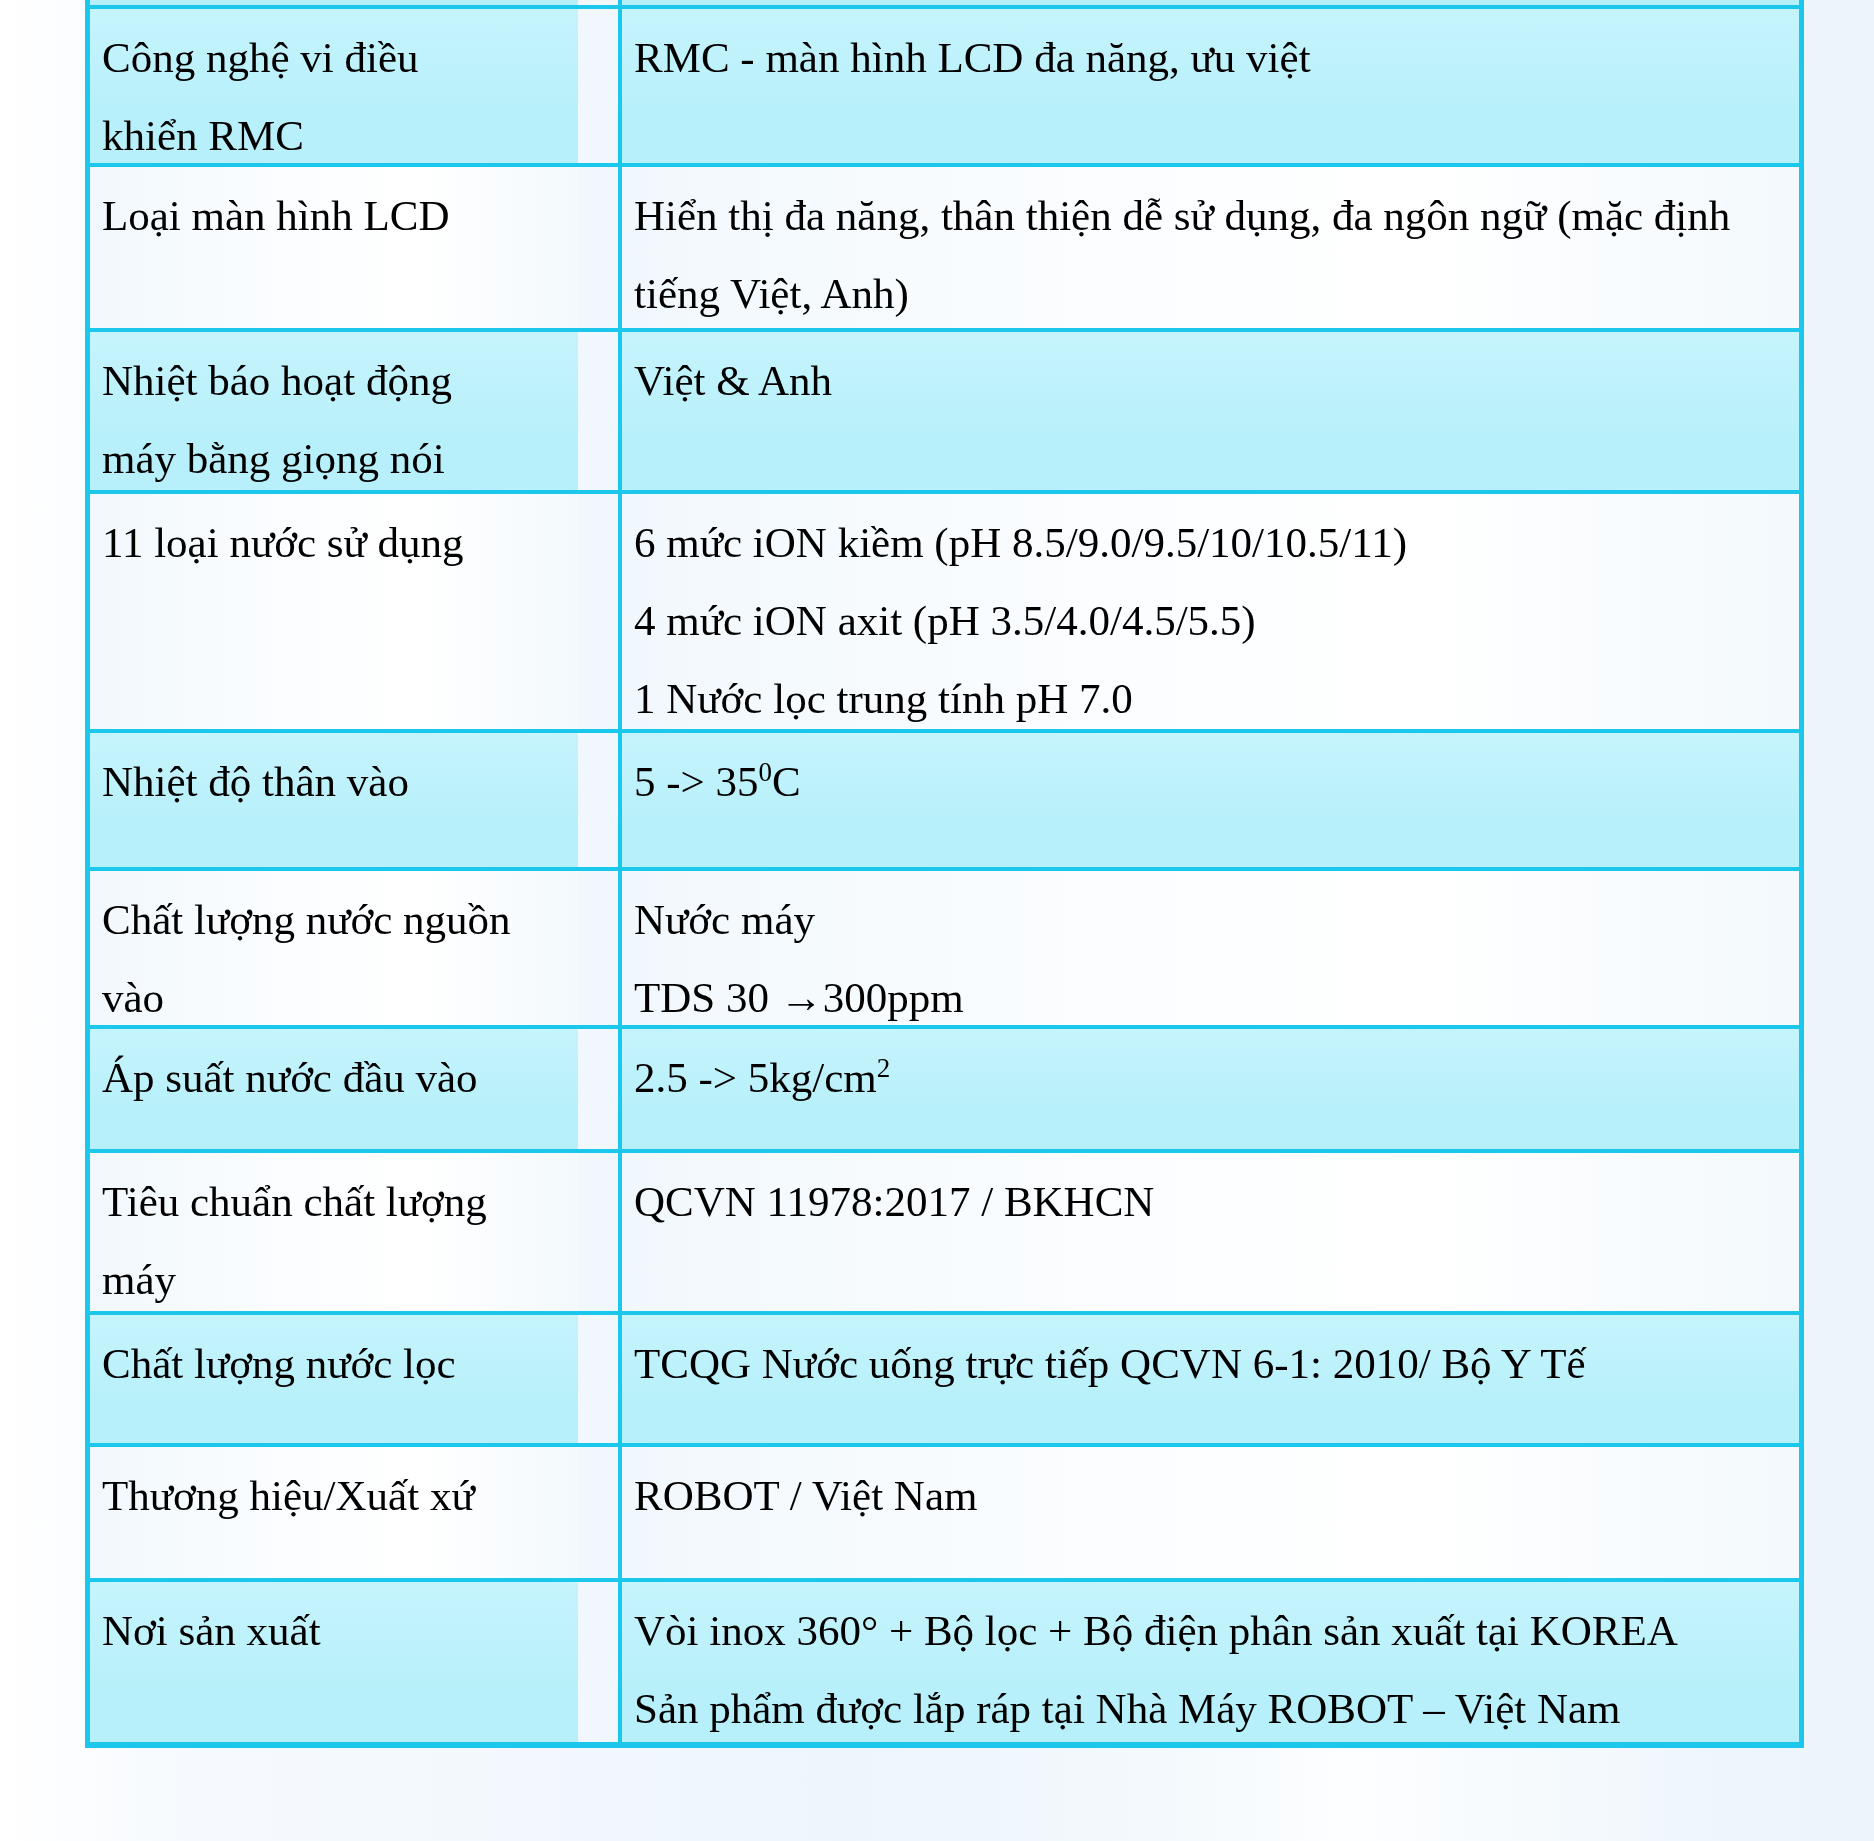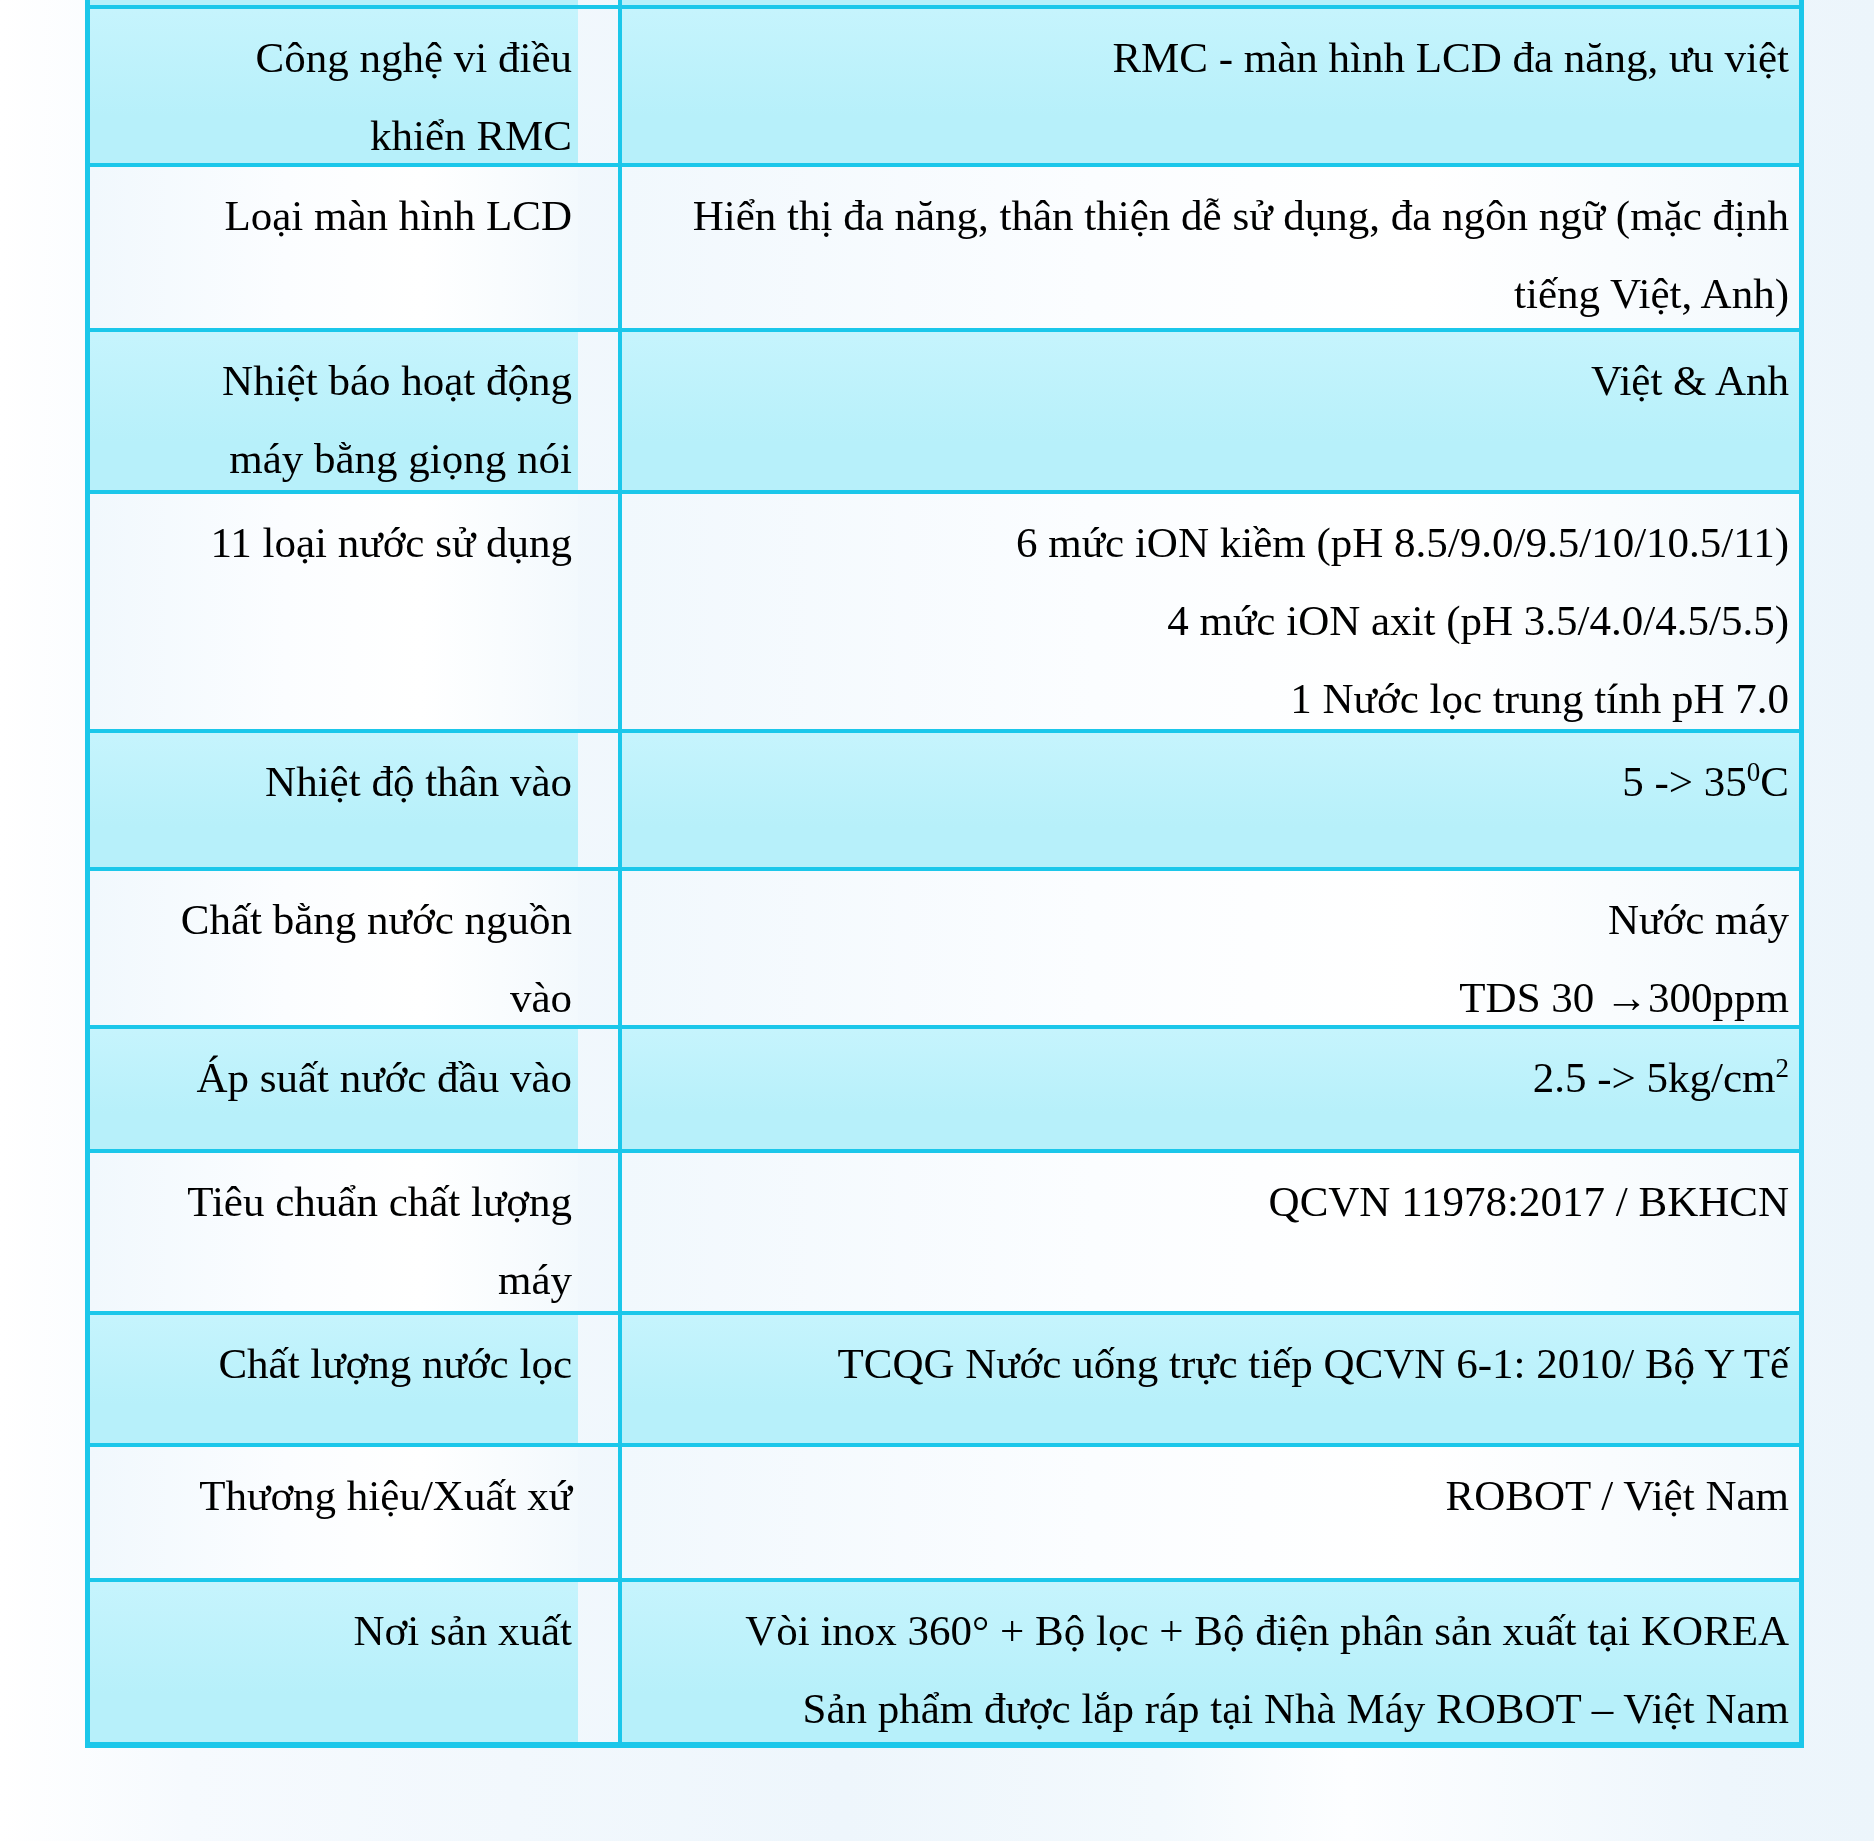--- a/index.html
+++ b/index.html
@@ -12,21 +12,21 @@
     width:1874px;height:1841px;position:relative;overflow:hidden;
     font-family:"Liberation Serif","DejaVu Serif",serif;color:#000;
     background:linear-gradient(to right,#ffffff 0%,#f6fafe 10%,#eef6fc 45%,#f3f9fd 62%,#fdfeff 72%,#eef6fc 92%,#ecf5fb 100%);
   }
   .spec-table{
     position:absolute;left:85px;top:0;width:1719px;box-sizing:border-box;
     border-left:5px solid var(--bd);
     border-right:5px solid var(--bd);
     border-bottom:6px solid var(--bd);
   }
-  .row{display:flex;overflow:hidden;border-top:4px solid var(--bd);box-sizing:border-box;text-align:right;}
+  .row{display:flex;overflow:hidden;border-top:4px solid var(--bd);box-sizing:border-box;}
   .row.sliver{border-top:none;height:5px;}
   .cell{box-sizing:border-box;}
   .label-cell{width:488px;flex:none;padding:10px 6px 0 12px;}
   .value-cell{flex:1;border-left:4px solid var(--bd);padding:10px 10px 0 12px;margin-left:40px;}
   .cyan .cell{background:linear-gradient(to bottom,var(--cyan1) 0%,var(--cyan2) 70%);}
   .light .cell{background:linear-gradient(to right,#f1f8fd 0%,#fbfdff 40%,#ffffff 68%,#f3f9fd 100%);}
   .line{font-size:43px;line-height:78px;white-space:nowrap;}
   sup{font-size:27px;line-height:0;}
   
   .hr0{height:158px}.hr1{height:165px}.hr2{height:162px}.hr3{height:239px}
@@ -88,21 +88,21 @@
     <div class="cell label-cell">
       <div class="line">Nhiệt độ thân vào</div>
     </div>
     <div class="cell value-cell">
       <div class="line"><span>5 -&gt; 35</span><sup>0</sup><span>C</span></div>
     </div>
   </div>
 
   <div class="row light hr5">
     <div class="cell label-cell">
-      <div class="line">Chất bằng nước nguồn</div>
+      <div class="line">Chất lượng nước nguồn</div>
       <div class="line">vào</div>
     </div>
     <div class="cell value-cell">
       <div class="line">Nước máy</div>
       <div class="line">TDS 30 →300ppm</div>
     </div>
   </div>
 
   <div class="row cyan hr6">
     <div class="cell label-cell">

